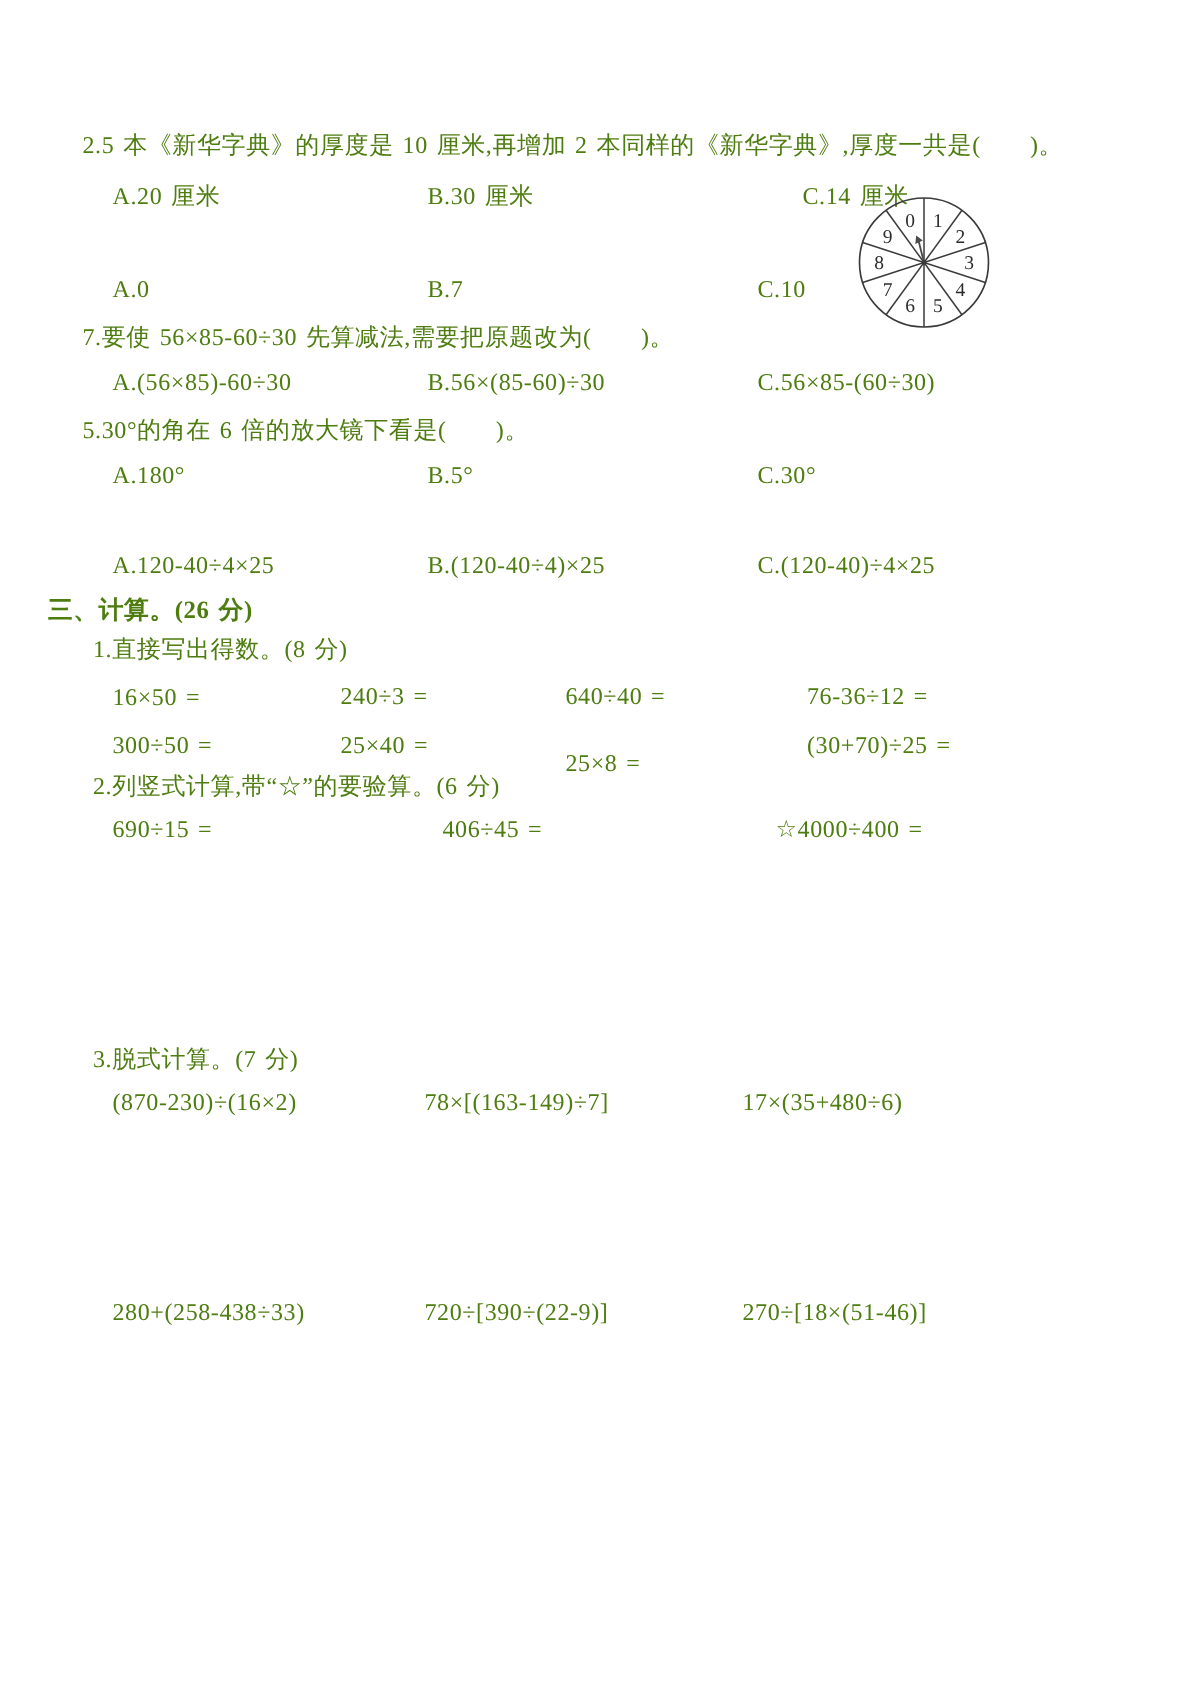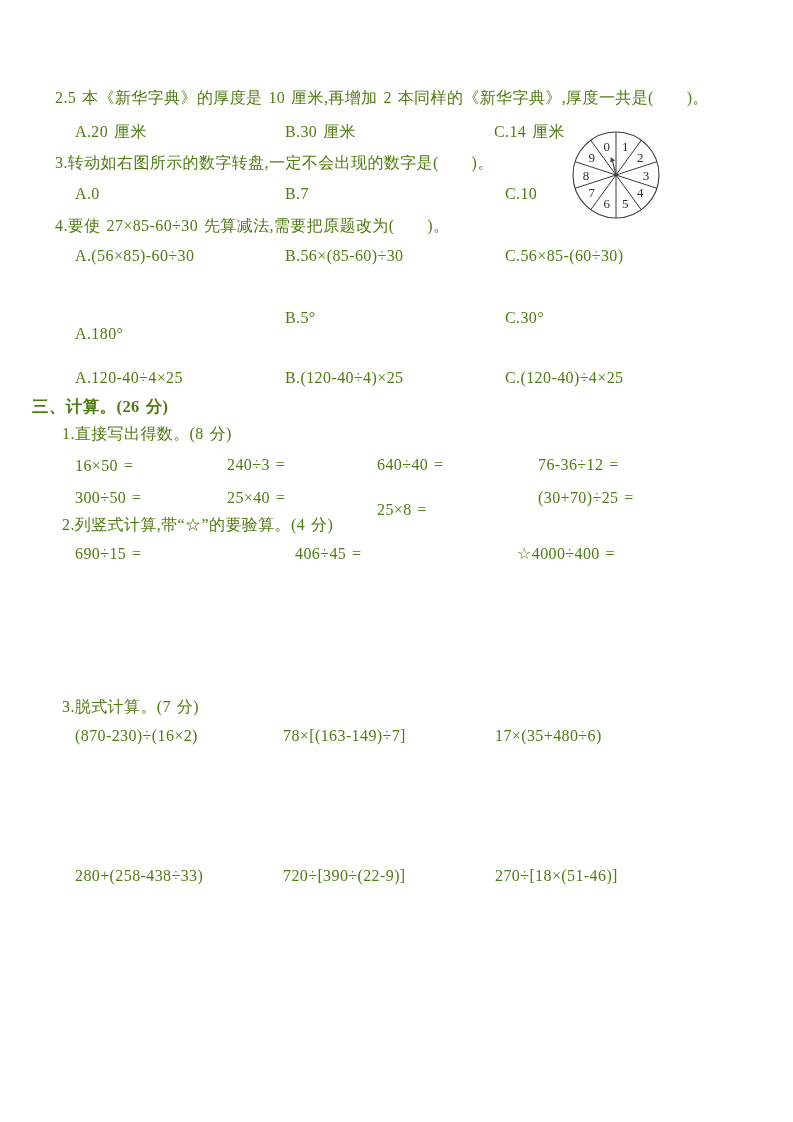--- a/index.html
+++ b/index.html
@@ -30,23 +30,22 @@
   }
 </style>
 </head>
 <body>
 
 <div class="page">
 
   <div class="t" style="left:55px; top:88px">2.5 本《新华字典》的厚度是 10 厘米,再增加 2 本同样的《新华字典》,厚度一共是(　　)。</div>
   <div class="t" style="left:75px; top:122px">A.20 厘米</div>
   <div class="t" style="left:285px; top:122px">B.30 厘米</div>
-  <div class="t" style="left:494px; top:122px">C.14 厘米</div>
+  <div class="t" style="left:535px; top:122px">C.14 厘米</div>
 
-  <div class="t" style="left:55px; top:153px">3.转动如右图所示的数字转盘,一定不会出现的数字是(　　)。</div>
   <div class="t" style="left:75px; top:184px">A.0</div>
   <div class="t" style="left:285px; top:184px">B.7</div>
   <div class="t" style="left:505px; top:184px">C.10</div>
 
   <svg class="spinner-svg" width="92" height="92" viewBox="0 0 92 92">
     <circle cx="46" cy="46" r="43" fill="none" stroke="#3a3a3a" stroke-width="1.1"></circle>
     <g stroke="#3a3a3a" stroke-width="1">
       <line x1="46" y1="3" x2="46" y2="89"></line>
       <line x1="71.3" y1="11.2" x2="20.7" y2="80.8"></line>
       <line x1="86.9" y1="32.7" x2="5.1" y2="59.3"></line>
@@ -65,46 +64,47 @@
       <text x="16" y="46">8</text>
       <text x="21.7" y="28.4">9</text>
     </g>
     <g>
       <line x1="46" y1="46" x2="42.5" y2="32" stroke="#4a4a4a" stroke-width="1.2"></line>
       <polygon points="40.8,28 45.2,31.4 40.2,33.6" fill="#4a4a4a"></polygon>
       <circle cx="46" cy="46" r="1.6" fill="#3a3a3a"></circle>
     </g>
   </svg>
 
-  <div class="t" style="left:55px; top:216px">4.要使 27×85-60÷30 先算减法,需要把原题改为(　　)。</div>
+  <div class="t" style="left:55px; top:216px">7.要使 56×85-60÷30 先算减法,需要把原题改为(　　)。</div>
   <div class="t" style="left:75px; top:246px">A.(56×85)-60÷30</div>
   <div class="t" style="left:285px; top:246px">B.56×(85-60)÷30</div>
   <div class="t" style="left:505px; top:246px">C.56×85-(60÷30)</div>
 
-  <div class="t" style="left:75px; top:324px">A.180°</div>
+  <div class="t" style="left:55px; top:278px">5.30°的角在 6 倍的放大镜下看是(　　)。</div>
+  <div class="t" style="left:75px; top:308px">A.180°</div>
   <div class="t" style="left:285px; top:308px">B.5°</div>
   <div class="t" style="left:505px; top:308px">C.30°</div>
 
   <div class="t" style="left:75px; top:368px">A.120-40÷4×25</div>
   <div class="t" style="left:285px; top:368px">B.(120-40÷4)×25</div>
   <div class="t" style="left:505px; top:368px">C.(120-40)÷4×25</div>
 
   <div class="t b" style="left:32px; top:397px">三、计算。(26 分)</div>
 
   <div class="t" style="left:62px; top:424px">1.直接写出得数。(8 分)</div>
   <div class="t" style="left:75px;  top:456px">16×50 =</div>
   <div class="t" style="left:227px; top:455px">240÷3 =</div>
   <div class="t" style="left:377px; top:455px">640÷40 =</div>
   <div class="t" style="left:538px; top:455px">76-36÷12 =</div>
   <div class="t" style="left:75px;  top:488px">300÷50 =</div>
   <div class="t" style="left:227px; top:488px">25×40 =</div>
   <div class="t" style="left:377px; top:500px">25×8 =</div>
   <div class="t" style="left:538px; top:488px">(30+70)÷25 =</div>
 
-  <div class="t" style="left:62px; top:515px">2.列竖式计算,带“☆”的要验算。(4 分)</div>
+  <div class="t" style="left:62px; top:515px">2.列竖式计算,带“☆”的要验算。(6 分)</div>
   <div class="t" style="left:75px;  top:544px">690÷15 =</div>
   <div class="t" style="left:295px; top:544px">406÷45 =</div>
   <div class="t" style="left:517px; top:544px">☆4000÷400 =</div>
 
   <div class="t" style="left:62px; top:697px">3.脱式计算。(7 分)</div>
   <div class="t" style="left:75px;  top:726px">(870-230)÷(16×2)</div>
   <div class="t" style="left:283px; top:726px">78×[(163-149)÷7]</div>
   <div class="t" style="left:495px; top:726px">17×(35+480÷6)</div>
   <div class="t" style="left:75px;  top:866px">280+(258-438÷33)</div>
   <div class="t" style="left:283px; top:866px">720÷[390÷(22-9)]</div>

